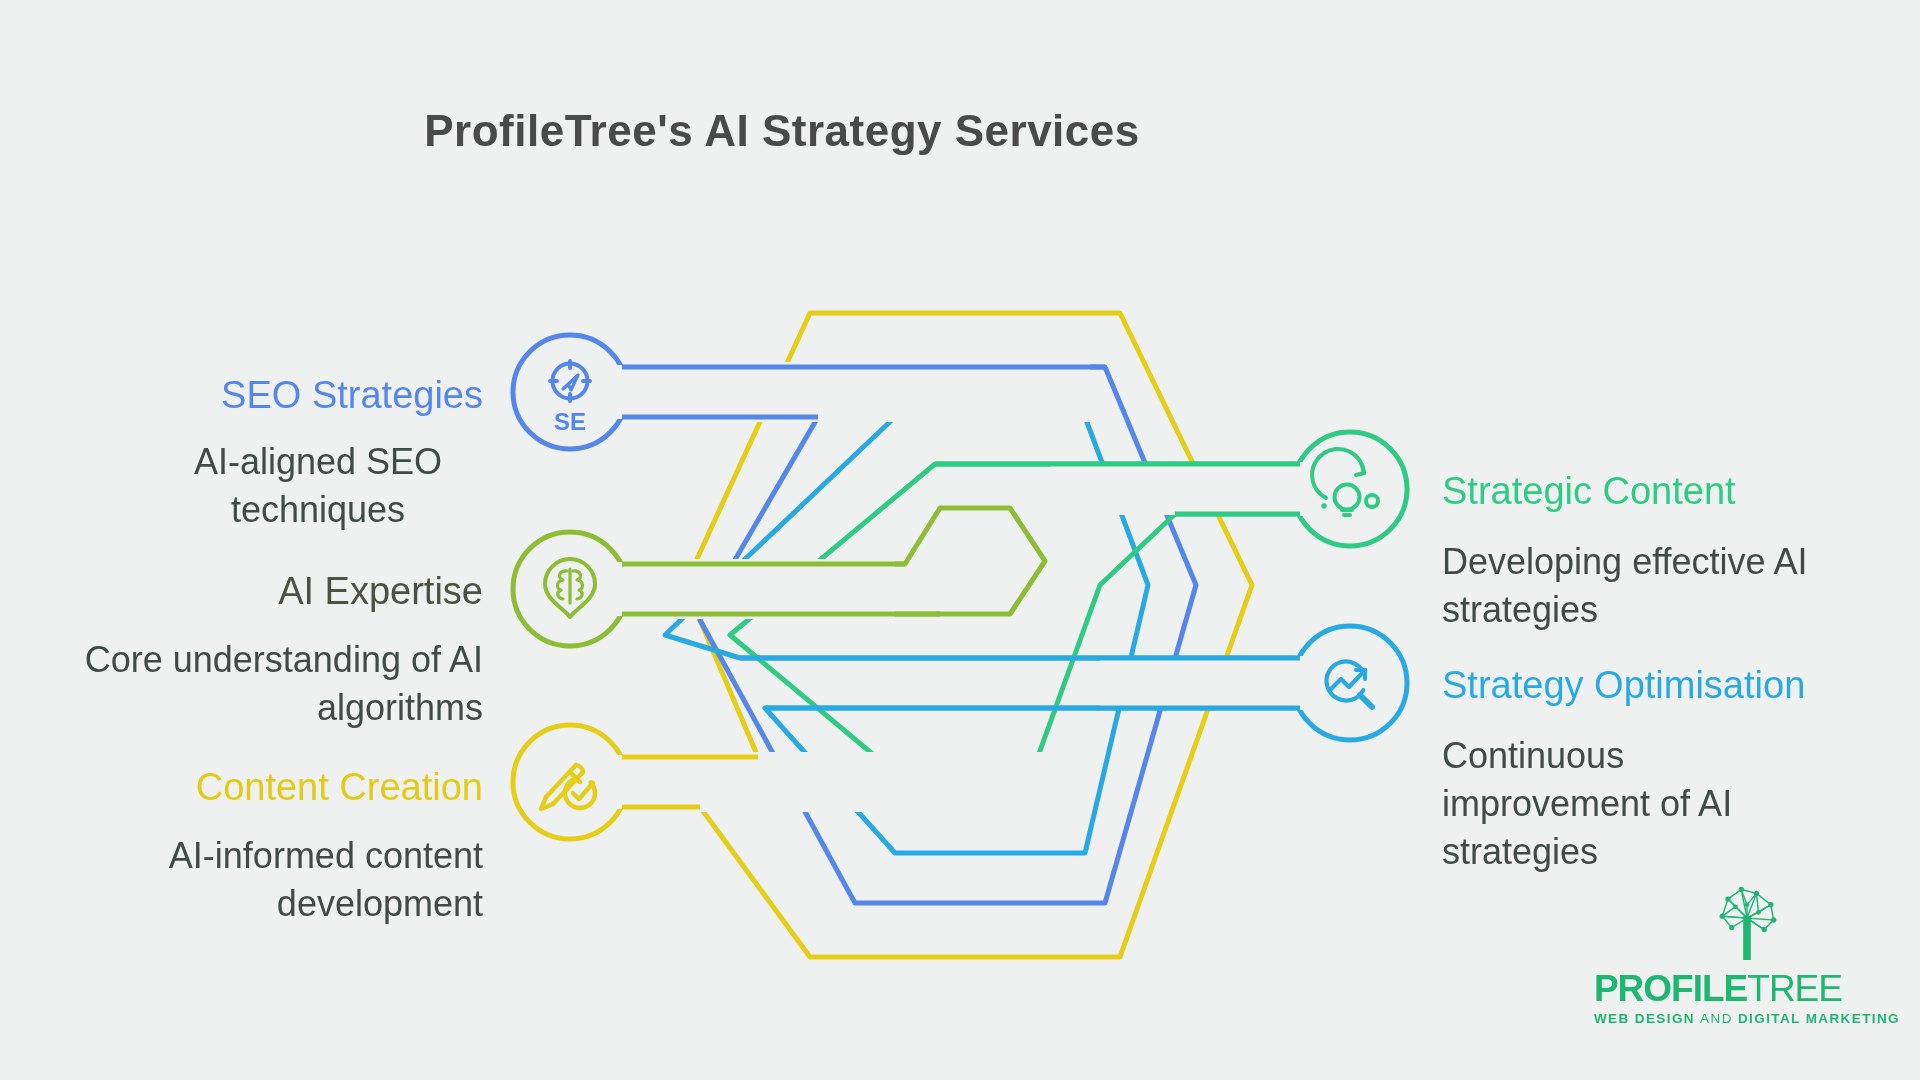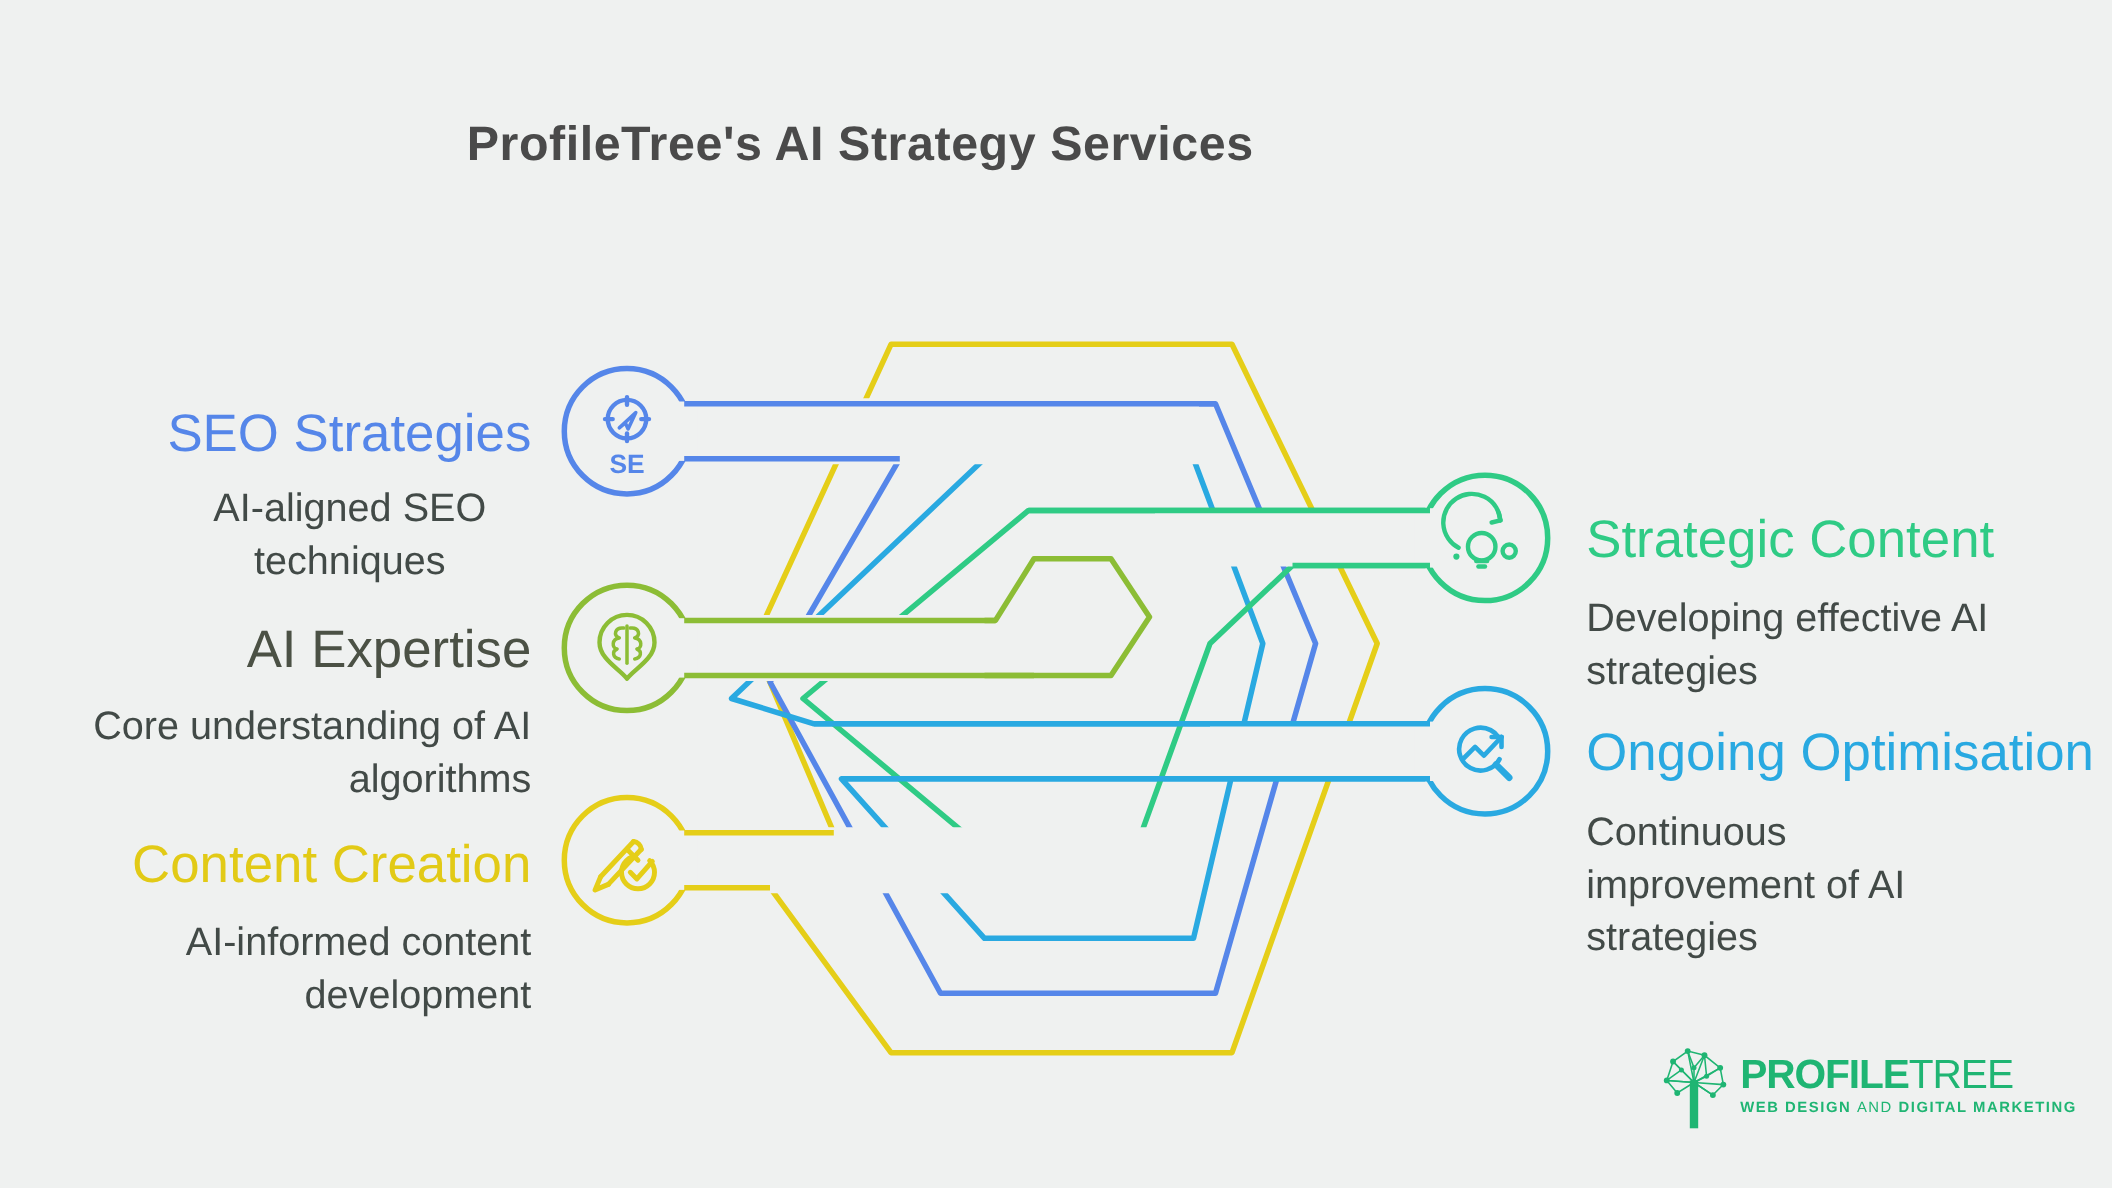--- a/index.html
+++ b/index.html
@@ -4,25 +4,25 @@
 <style>
   html,body{margin:0;padding:0;background:#eff1f0;}
   .stage{position:relative;width:1920px;height:1080px;background:#eff1f0;overflow:hidden;
          font-family:"Liberation Sans",sans-serif;}
   .stage svg.scene{position:absolute;left:0;top:0;}
   .page-title{position:absolute;top:106px;left:0;width:1564px;text-align:center;
               font-size:44px;font-weight:bold;color:#4a4a4a;letter-spacing:0.5px;}
   .label{position:absolute;line-height:48px;}
   .label.l{text-align:right;right:1437px;}
   .label.r{text-align:left;left:1442px;}
-  .node-title{font-size:48px;}
+  .node-title{font-size:38px;}
   .node-sub{font-size:36px;color:#424a47;}
   .c-blue{color:#5586e9}.c-lime-dark{color:#4b5145}.c-yellow{color:#e2ca16}
   .c-green{color:#2fcb85}.c-cyan{color:#29a9e1}
-  .logo{position:absolute;right:32px;bottom:54px;display:flex;align-items:center;gap:10px;}
+  .logo{position:absolute;right:20px;bottom:54px;display:flex;align-items:center;gap:10px;flex-direction:column;}
   .logo-text{display:flex;flex-direction:column;}
   .logo-word{font-size:37px;letter-spacing:-1px;color:#1fb573;line-height:38px;white-space:nowrap;}
   .logo-word .b{font-weight:bold;}
   .logo-word .t{font-weight:400;}
   .logo-tag{font-size:13.5px;letter-spacing:1.4px;color:#1fb573;font-weight:bold;margin-top:3px;white-space:nowrap;}
   .logo-tag .and{font-weight:400;}
 </style>
 </head>
 <body>
 
@@ -147,21 +147,21 @@
 
   <div class="label l node-title c-lime-dark" style="top:567px;">AI Expertise</div>
   <div class="label l node-sub" style="top:636px;width:420px;">Core understanding of AI algorithms</div>
 
   <div class="label l node-title c-yellow" style="top:763px;">Content Creation</div>
   <div class="label l node-sub" style="top:832px;width:380px;">AI-informed content development</div>
 
   <div class="label r node-title c-green" style="top:467px;">Strategic Content</div>
   <div class="label r node-sub" style="top:538px;width:380px;">Developing effective AI strategies</div>
 
-  <div class="label r node-title c-cyan" style="top:661px;">Ongoing Optimisation</div>
+  <div class="label r node-title c-cyan" style="top:661px;">Strategy Optimisation</div>
   <div class="label r node-sub" style="top:732px;width:340px;">Continuous improvement of AI strategies</div>
 
   <div class="logo">
     <svg width="64" height="80" viewBox="-33 -48 66 84">
       <g stroke="#1fb573" stroke-width="1.5" fill="none">
         <path d="M-26,-10 L-20,-28 L-6,-38 L10,-34 L25,-22 L28,-6 L18,4 L0,-8 Z"></path>
         <path d="M0,-8 L-26,-10 M0,-8 L-20,-28 M0,-8 L-6,-38 M0,-8 L10,-34 M0,-8 L25,-22 M0,-8 L28,-6 M0,-8 L18,4 M0,-8 L-16,2 L-26,-10"></path>
         <path d="M-12,-20 L0,-8 M-12,-20 L-20,-28 M-12,-20 L-26,-10 M0,-22 L-6,-38 M0,-22 L10,-34 M0,-22 L0,-8 M12,-14 L25,-22 M12,-14 L0,-8 M12,-14 L10,-34"></path>
       </g>
       <g fill="#1fb573">

